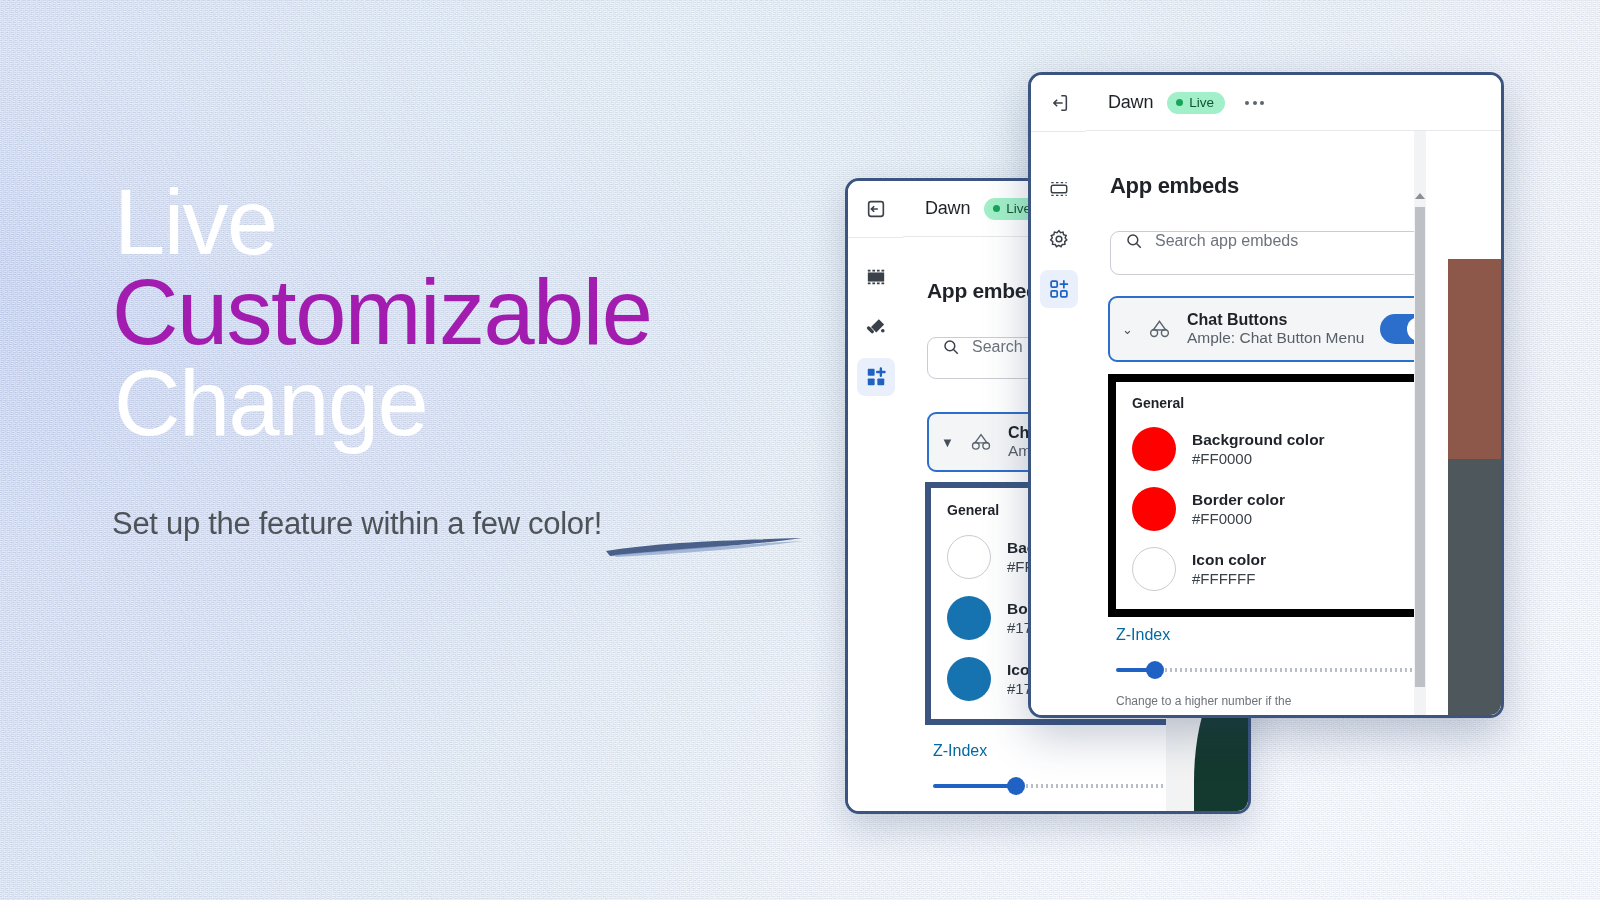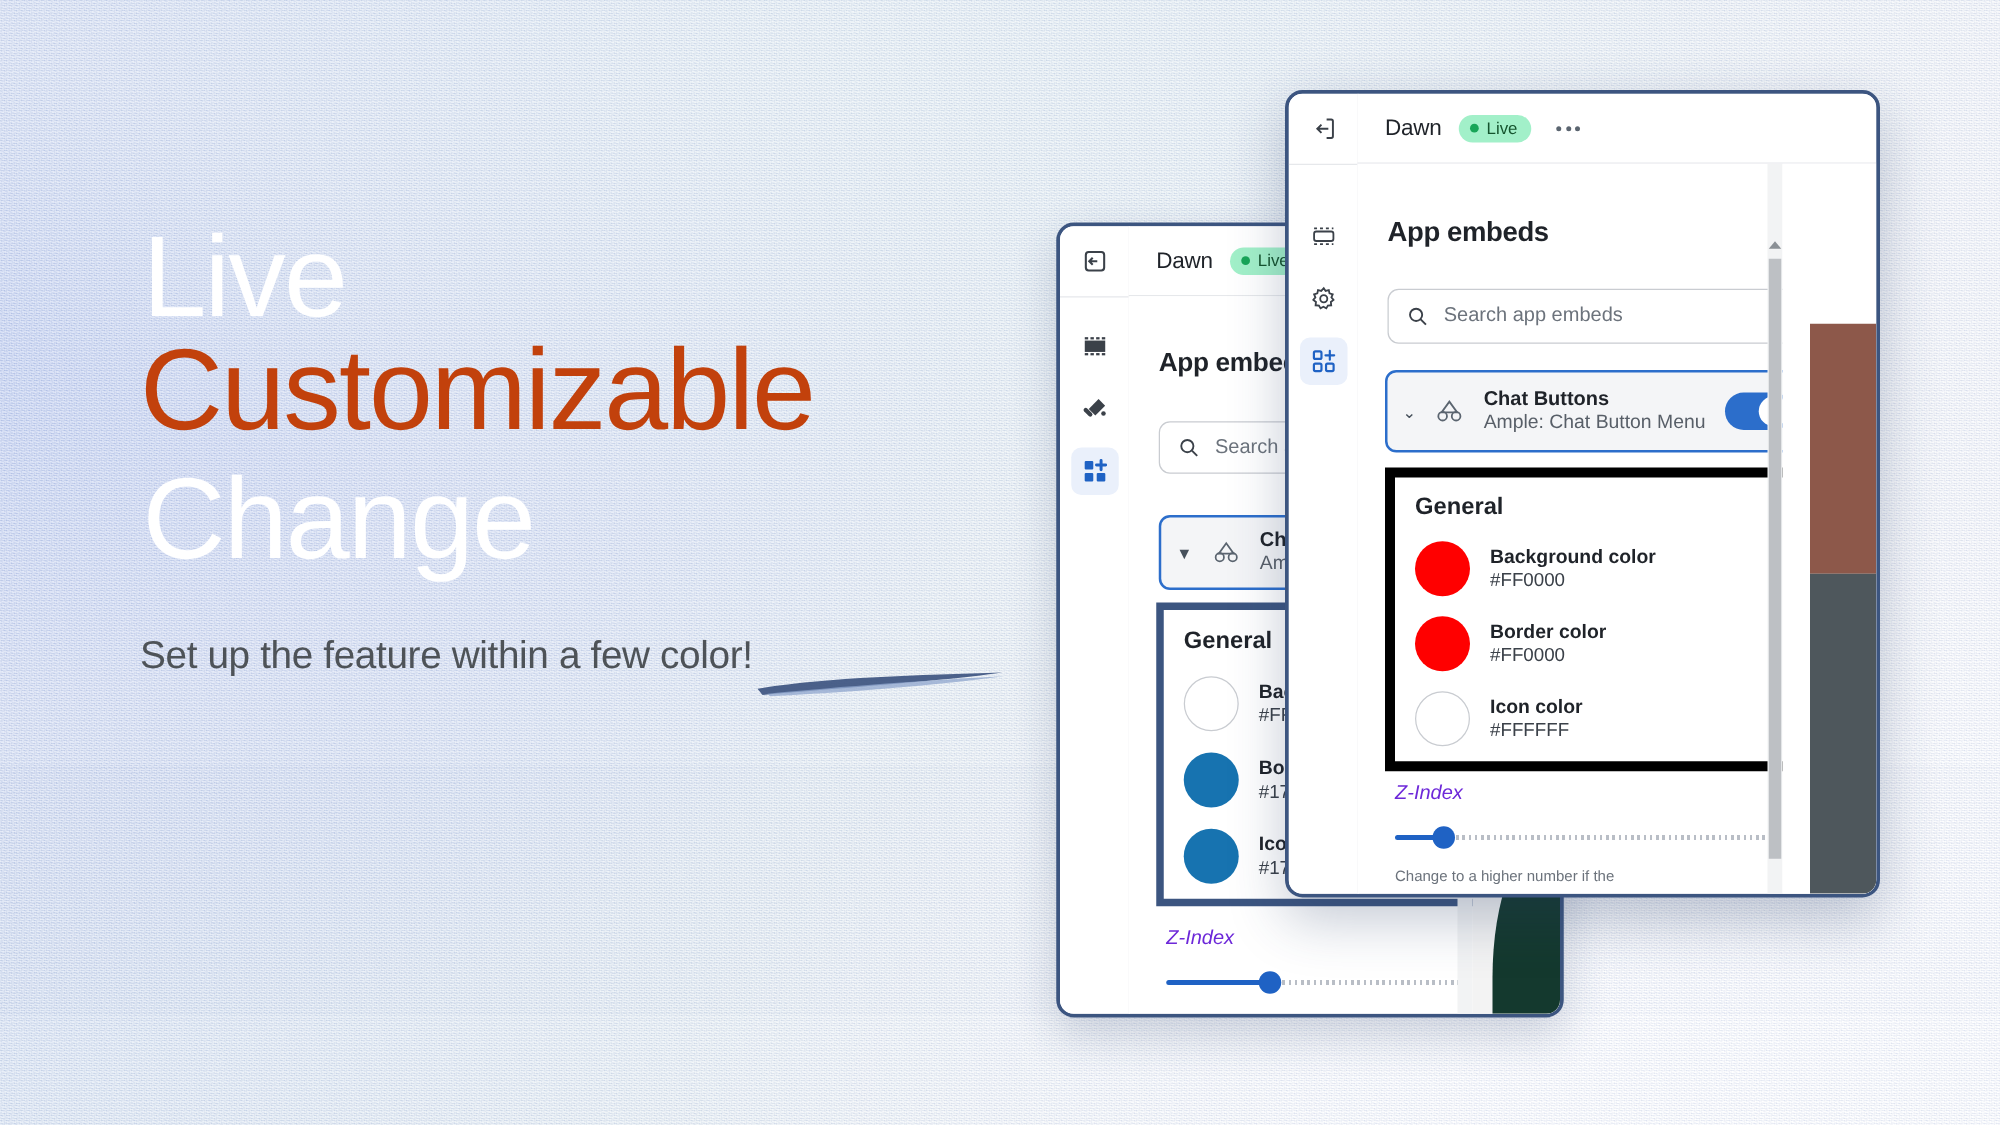--- a/index.html
+++ b/index.html
@@ -38,21 +38,21 @@
       repeating-linear-gradient(-37deg, rgba(255,255,255,.45) 0 1px, rgba(160,175,215,.16) 1px 3px);
   }
 
   
   .hero{position:absolute;left:112px;top:178px;width:760px;}
   .hl{
     font-weight:400;letter-spacing:-1.5px;line-height:.96;
     font-family:"Liberation Sans", sans-serif;
   }
   .hl1{font-size:92px;color:#ffffff;margin:0 0 2px 2px;}
-  .hl2{font-size:92px;color:#c2410c;margin:0 0 14px 0;}
+  .hl2{font-size:92px;color:#a21caf;margin:0 0 2px 0;}
   .hl3{font-size:92px;color:#ffffff;margin:0 0 0 2px;}
   .sub{
     position:absolute;left:112px;top:506px;
     font-size:31px;color:#4e5358;letter-spacing:-.3px;white-space:nowrap;
   }
   .sub .u{position:relative;}
   .swoosh{
     position:absolute;left:604px;top:536px;width:200px;height:22px;pointer-events:none;
   }
 
@@ -94,21 +94,21 @@
     padding:3px 11px 4px 9px;font-size:13.5px;font-weight:400;
   }
   .badge .dot{width:7px;height:7px;border-radius:50%;background:#18a558;}
   .dots{display:flex;gap:3.5px;margin-left:6px;}
   .dots i{width:4px;height:4px;border-radius:50%;background:#5b6570;display:block;}
 
   .body{position:absolute;left:55px;top:56px;right:0;bottom:0;background:#fff;}
   .h1e{font-size:21px;font-weight:700;color:#1f2329;letter-spacing:-.3px;}
 
   .searchbox{
-    display:flex;align-items:center;gap:12px;
+    display:flex;gap:12px;
     border:1px solid #c9ccd1;border-radius:9px;height:42px;padding:0 14px;
     background:#fff;box-sizing:border-box;
   }
   .searchbox .ph{font-size:16px;color:#6c737c;}
 
   .embed-row{
     display:flex;align-items:center;gap:12px;
     background:#f4f5f7;border:2px solid #2c6ecb;border-radius:9px;
     padding:10px 12px;box-sizing:border-box;position:relative;
   }
@@ -121,28 +121,28 @@
     width:54px;height:30px;border-radius:999px;background:#2c6ecb;position:relative;flex:none;
   }
   .toggle .knob{
     position:absolute;right:3px;top:3px;width:24px;height:24px;border-radius:50%;background:#fff;
   }
 
   .general-box{
     border:8px solid #000;background:#fff;box-sizing:border-box;
   }
   .general-box.blue{border:6px solid #3c5580;}
-  .gtitle{font-size:19px;font-weight:700;color:#1f2329;}
+  .gtitle{font-size:14px;font-weight:700;color:#1f2329;}
   .crow{display:flex;align-items:center;gap:16px;}
   .swatch{width:44px;height:44px;border-radius:50%;flex:none;}
   .swatch.ring{border:1px solid #c9ccd1;box-sizing:border-box;}
   .clabel{font-size:15.5px;font-weight:700;color:#1f2329;line-height:1.25;white-space:nowrap;}
   .chex{font-size:15px;color:#3b4149;line-height:1.3;white-space:nowrap;}
 
-  .zlabel{font-size:16px;color:#6d28d9;font-style:italic;}
+  .zlabel{font-size:16px;color:#0369a1;}
   .sliderrow{display:flex;align-items:center;gap:14px;}
   .track{position:relative;height:14px;flex:1;display:flex;align-items:center;}
   .track .fill{position:absolute;left:0;height:4px;border-radius:2px;background:#1f62c4;}
   .track .rest{
     position:absolute;right:0;height:4px;
     background-image:repeating-linear-gradient(90deg,#b9bec6 0 2px, rgba(0,0,0,0) 2px 5px);
   }
   .track .knob{
     position:absolute;width:18px;height:18px;border-radius:50%;background:#1f62c4;
     transform:translateX(-50%);

